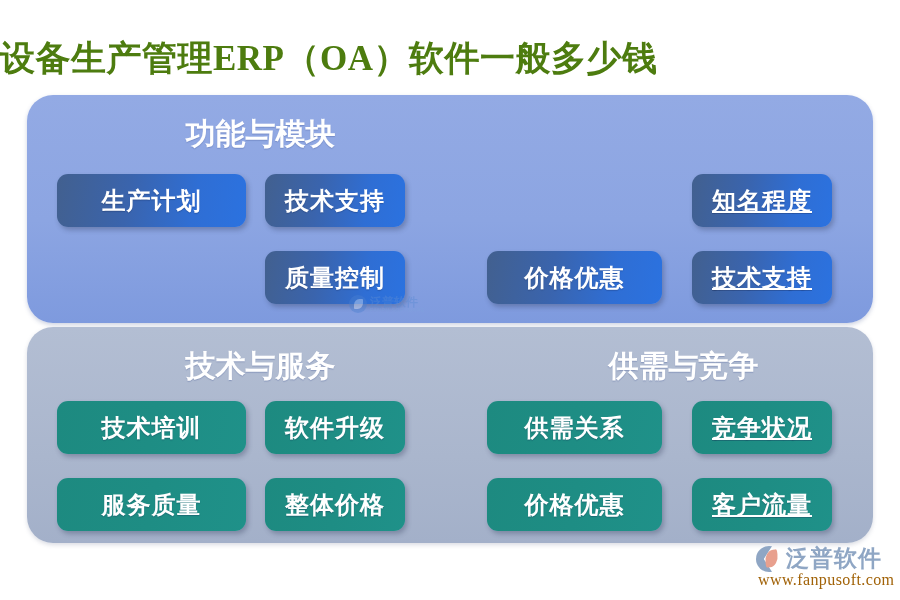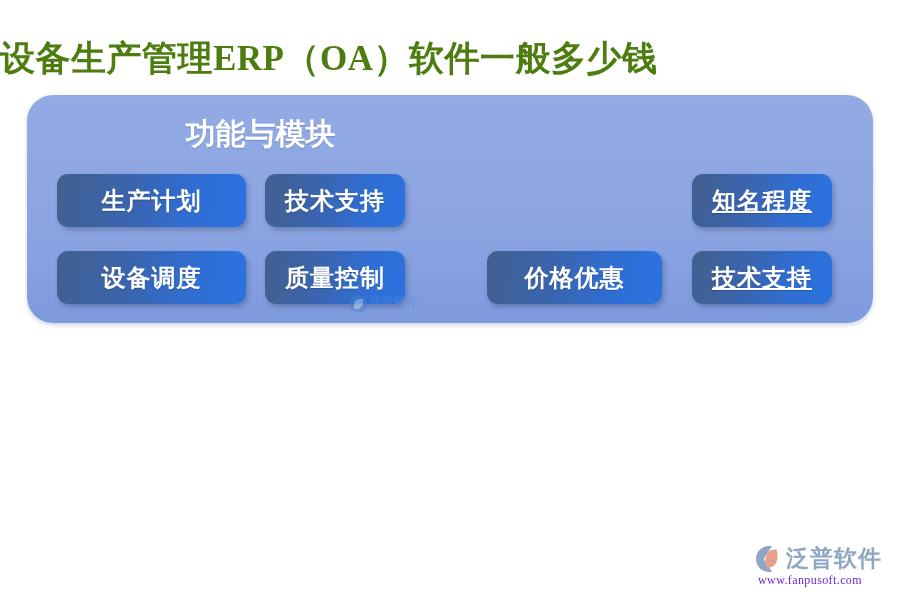--- a/index.html
+++ b/index.html
@@ -217,22 +217,22 @@
     font-size: 23px;
     font-weight: bold;
     color: #8fa6c4;
     letter-spacing: 1px;
     line-height: 26px;
     white-space: nowrap;
     font-family: "Liberation Serif", "DejaVu Serif", serif;
   }
   .brand-url {
     margin-left: 2px;
-    font-size: 12px;
-    color: #6d28d9;
+    font-size: 16px;
+    color: #a16207;
     letter-spacing: 0.4px;
     line-height: 16px;
     white-space: nowrap;
     font-family: "Liberation Serif", "DejaVu Serif", serif;
   }
 </style>
 </head>
 <body>
 
 <div class="page">
@@ -241,21 +241,20 @@
 
   <div class="panel panel-top">
 
     <div class="group group-left">
       <div class="group-title">功能与模块</div>
 
       <div class="chip chip-blue c-col1 c-row1">生产计划</div>
 
       <div class="chip chip-blue c-col2 c-row1">技术支持</div>
 
-      <div class="chip chip-blue c-col1 c-row2">设备调度</div>
 
       <div class="chip chip-blue c-col2 c-row2">质量控制</div>
     </div>
 
     <div class="group group-right">
 
 
       <div class="chip chip-blue c-col2 c-row1">知名程度</div>
 
       <div class="chip chip-blue c-col1 c-row2">价格优惠</div>
@@ -265,20 +264,46 @@
 
     <div class="watermark">
       <span class="wm-mark"></span>
       <span class="wm-text">
         <span class="wm-name">泛普软件</span>
         <span class="wm-sub">FANPU SOFTWARE</span>
       </span>
     </div>
   </div>
 
+  <div class="panel panel-bottom">
+
+    <div class="group group-left">
+      <div class="group-title">技术与服务</div>
+
+      <div class="chip chip-teal c-col1 c-row1">技术培训</div>
+
+      <div class="chip chip-teal c-col2 c-row1">软件升级</div>
+
+      <div class="chip chip-teal c-col1 c-row2">服务质量</div>
+
+      <div class="chip chip-teal c-col2 c-row2">整体价格</div>
+    </div>
+
+    <div class="group group-right">
+      <div class="group-title">供需与竞争</div>
+
+      <div class="chip chip-teal c-col1 c-row1">供需关系</div>
+
+      <div class="chip chip-teal c-col2 c-row1">竞争状况</div>
+
+      <div class="chip chip-teal c-col1 c-row2">价格优惠</div>
+
+      <div class="chip chip-teal c-col2 c-row2">客户流量</div>
+    </div>
+  </div>
 
   <div class="brand">
     <div class="brand-row">
       <span class="brand-mark">
         <span class="ring"></span>
         <span class="blade"></span>
       </span>
       <span class="brand-name">泛普软件</span>
     </div>
     <div class="brand-url">www.fanpusoft.com</div>

